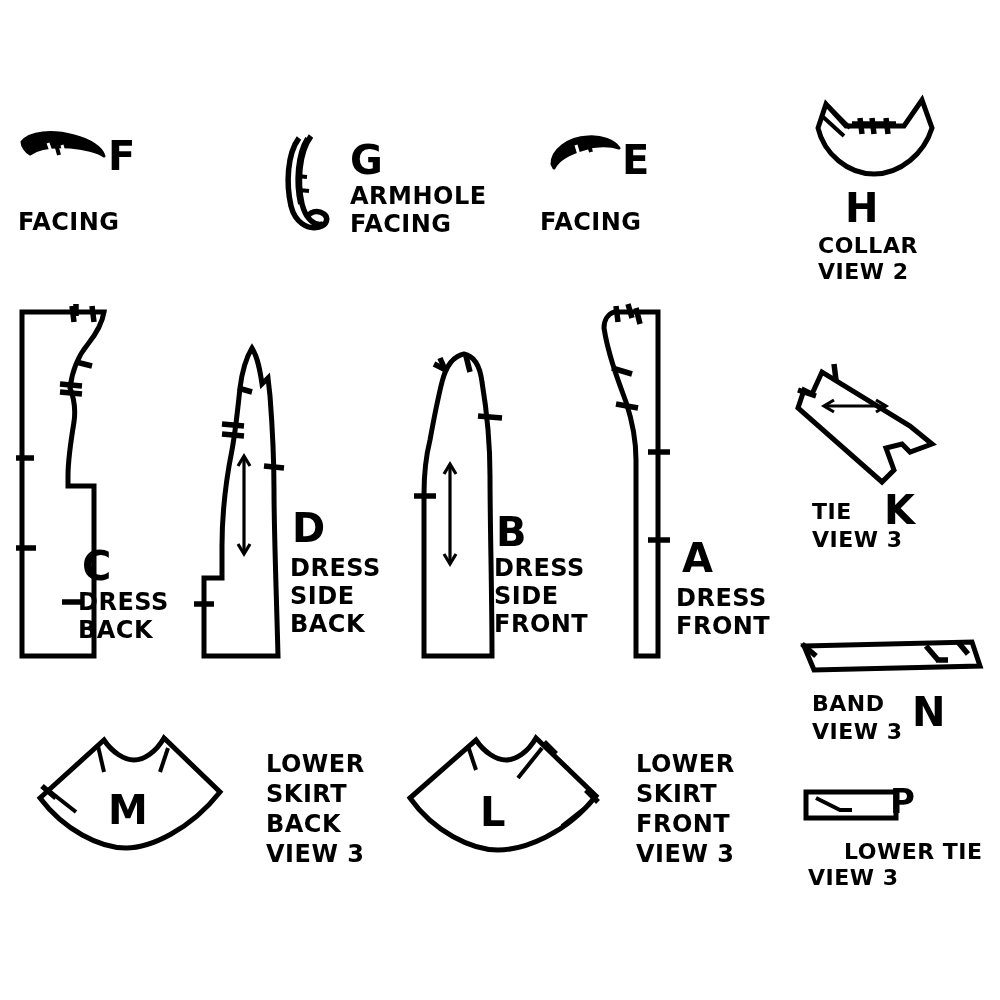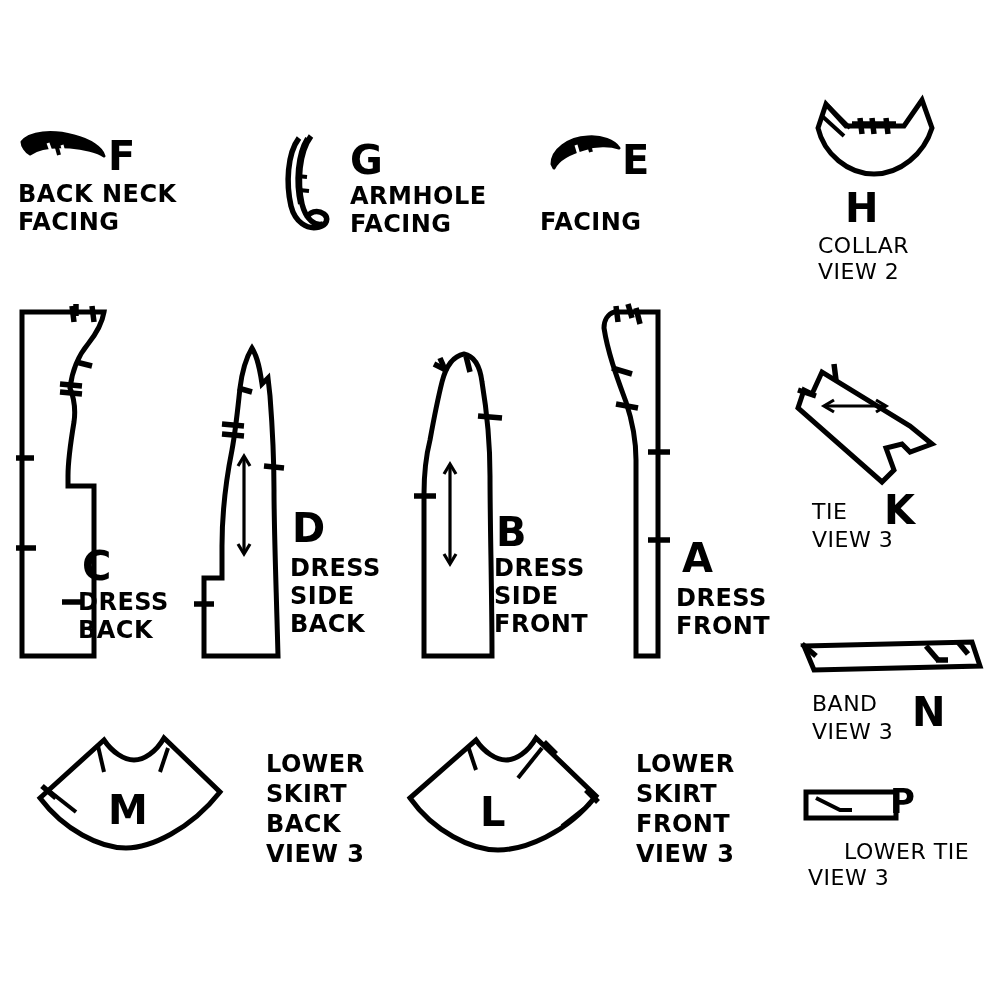--- a/index.html
+++ b/index.html
@@ -35,21 +35,21 @@
     font-weight: 700;
     line-height: 1;
     white-space: pre;
   }
   .desc {
     font-size: 24px;
     font-weight: 700;
   }
   .desc-sm {
     font-size: 22px;
-    font-weight: 400;
+    font-weight: 700;
   }
   .big {
     font-size: 40px;
   }
   .big-sm {
     font-size: 34px;
   }
   .piece {
     position: absolute;
   }
@@ -92,21 +92,20 @@
 <div id="sheet">
 
   <div class="piece" style="left:18px; top:128px;">
     <svg width="90" height="46" viewBox="0 0 90 46" aria-hidden="true">
       <path class="ink-fill" d="M4 14 C12 4 34 2 56 8 C72 12 84 20 86 28 C80 24 66 20 52 19 C36 18 20 20 12 26 C8 24 4 18 4 14 Z"></path>
       <path d="M30 15 L34 26 M44 17 L47 28" stroke="#fff" stroke-width="3"></path>
       <path d="M38 16 L41 27" stroke="#000" stroke-width="4"></path>
     </svg>
   </div>
   <div class="letter big" style="left:108px; top:136px;">F</div>
-  <div class="label desc" style="left:18px; top:182px;">BACK NECK</div>
   <div class="label desc" style="left:18px; top:210px;">FACING</div>
 
   <div class="piece" style="left:285px; top:132px;">
     <svg width="56" height="100" viewBox="0 0 56 100" aria-hidden="true">
       <path class="ink" style="stroke-width:5.5" d="M14 6 C2 22 1 52 6 74 C10 90 22 98 34 95 C42 93 44 86 39 82 C32 77 24 80 22 86"></path>
       <path class="ink" style="stroke-width:5.5" d="M26 4 C14 20 12 50 17 72 C21 88 30 94 38 92"></path>
       <path class="ink" style="stroke-width:4" d="M22 6 C12 22 10 50 15 72"></path>
       <line class="notch-thin" x1="12" y1="44" x2="22" y2="45"></line>
       <line class="notch-thin" x1="14" y1="58" x2="24" y2="59"></line>
     </svg>

